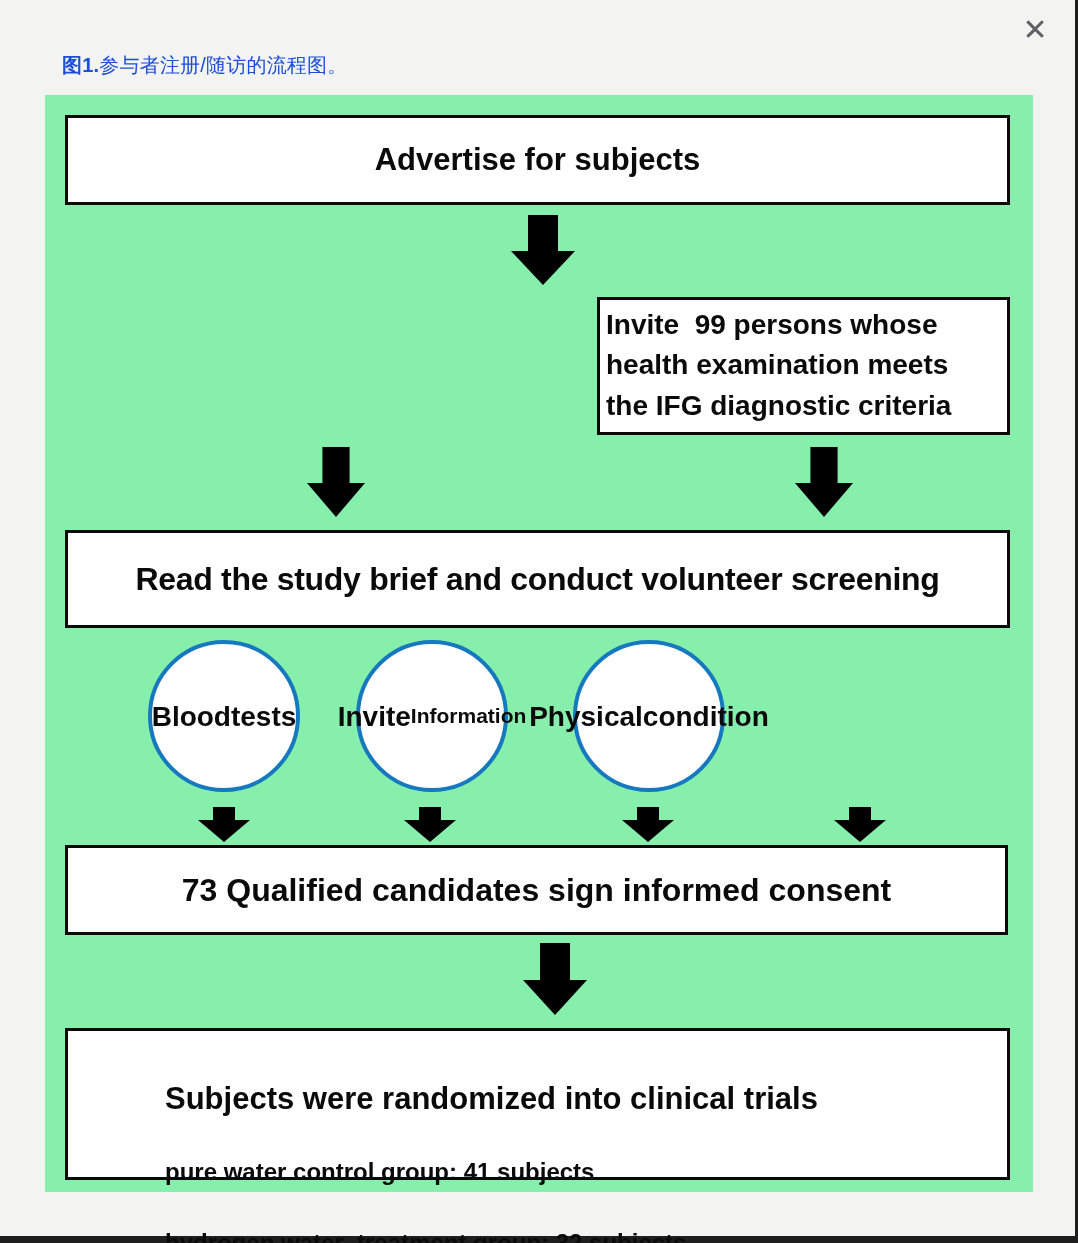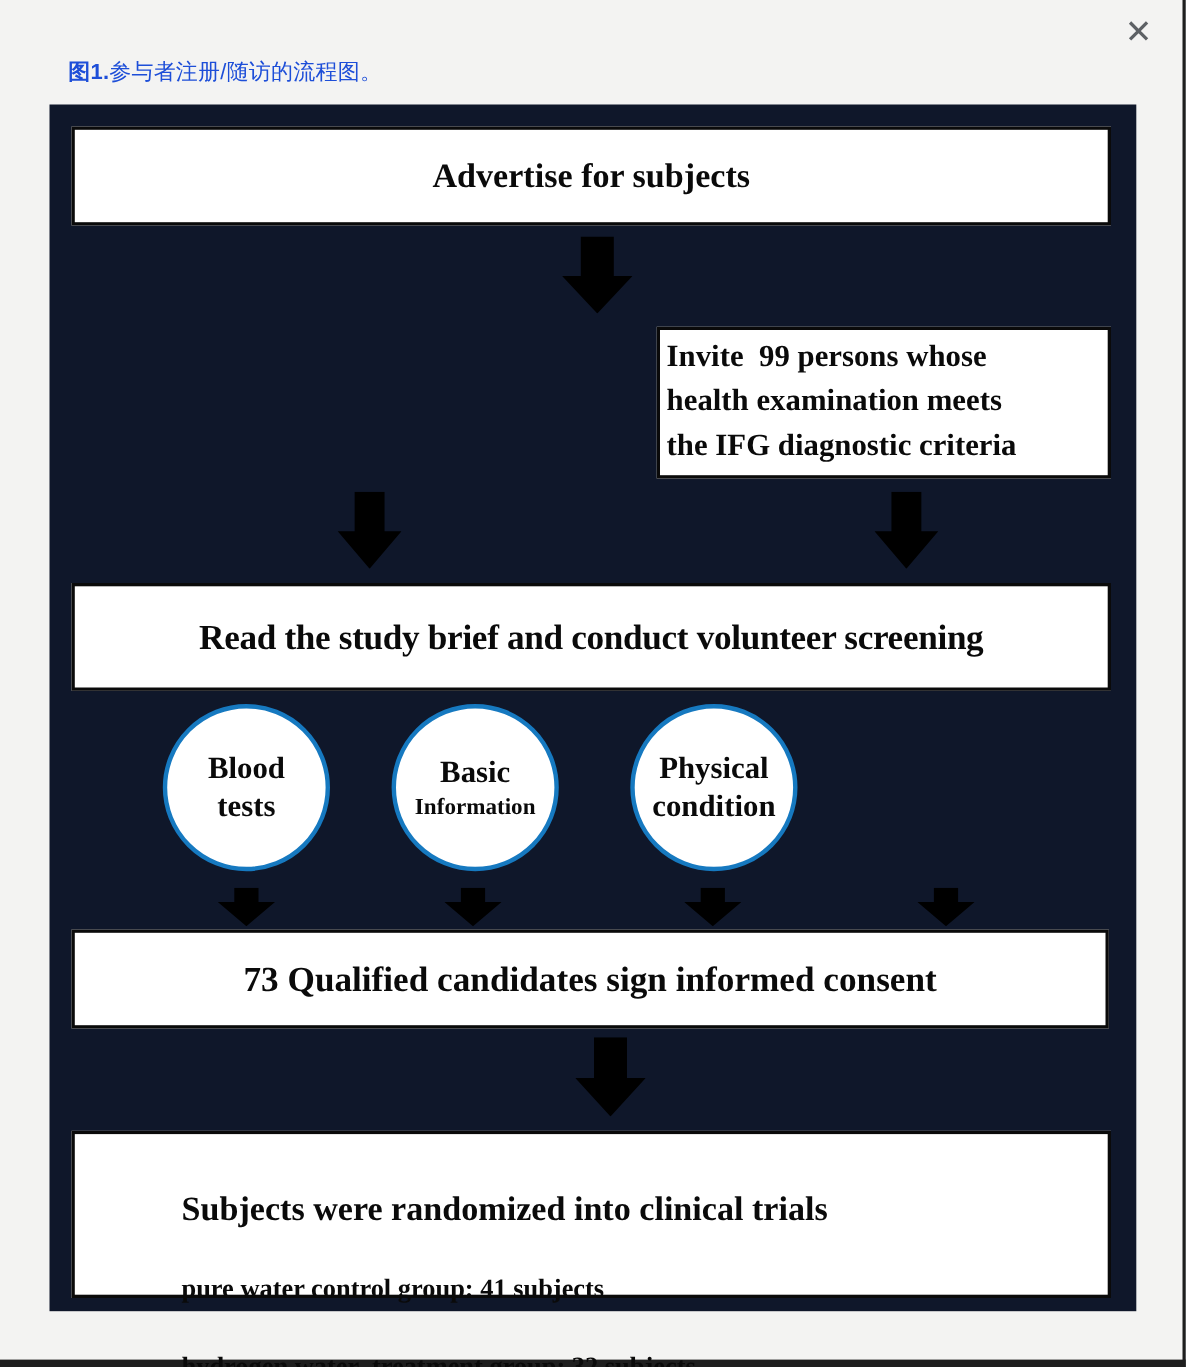--- a/index.html
+++ b/index.html
@@ -26,22 +26,22 @@
     cursor: pointer; user-select: none;
   }
   .caption {
     position: absolute; left: 62px; top: 52px;
     font-size: 20px; color: #1d4ed8; letter-spacing: 0.2px;
   }
   .caption .bold { font-weight: 700; }
   .figure {
     position: absolute; left: 45px; top: 95px;
     width: 988px; height: 1097px;
-    background: #0f172a;
-    font-family: Liberation Serif, serif;
+    background: #86efac;
+    font-family: Liberation Sans, sans-serif;
     font-weight: 700; color: #0a0a0a;
   }
   .fbox {
     position: absolute;
     border: 3px solid #0a0a0a;
     background: #ffffff;
     white-space: pre-wrap;
   }
   .box-advertise {
     left: 20px; top: 20px; width: 945px; height: 90px;
@@ -73,21 +73,21 @@
     padding: 12px 10px 0 97px;
   }
   .box-random .rtitle { font-size: 31px; line-height: 1.3; }
   .box-random .rline { font-size: 24px; line-height: 1.45; white-space: pre-wrap; }
   .circle {
     position: absolute; top: 545px;
     width: 152px; height: 152px;
     border: 4px solid var(--circle-border, #1679c0);
     border-radius: 50%;
     background: #fff;
-    display: flex; flex-direction: column;
+    display: flex; flex-direction: row;
     align-items: center; justify-content: center;
     text-align: left; font-size: 28px; line-height: 1.25;
   }
   .circle .small-line { font-size: 21px; line-height: 1.3; }
   .arrow { position: absolute; }
   .arrow svg { display: block; }
 </style>
 </head>
 <body>
 
@@ -126,21 +126,21 @@
     </svg>
   </div>
 
   <div class="fbox box-read">Read the study brief and conduct volunteer screening</div>
 
   <div class="circle" style="left:103px">
     <span>Blood</span>
     <span>tests</span>
   </div>
   <div class="circle" style="left:311px">
-    <span>Basic</span>
+    <span>Invite</span>
     <span class="small-line">Information</span>
   </div>
   <div class="circle" style="left:528px">
     <span>Physical</span>
     <span>condition</span>
   </div>
 
   <div class="arrow" style="left:153px; top:712px">
     <svg width="52" height="35" viewBox="0 0 52 35">
       <polygon points="15,0 37,0 37,13 52,13 26,35 0,13 15,13" fill="#000"></polygon>

